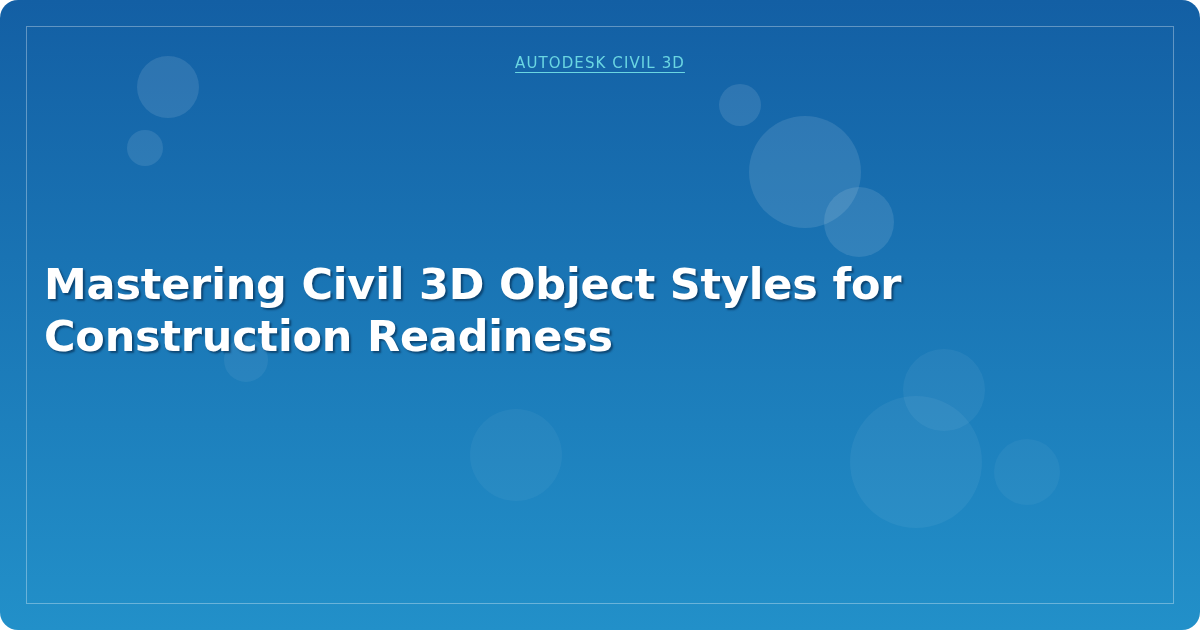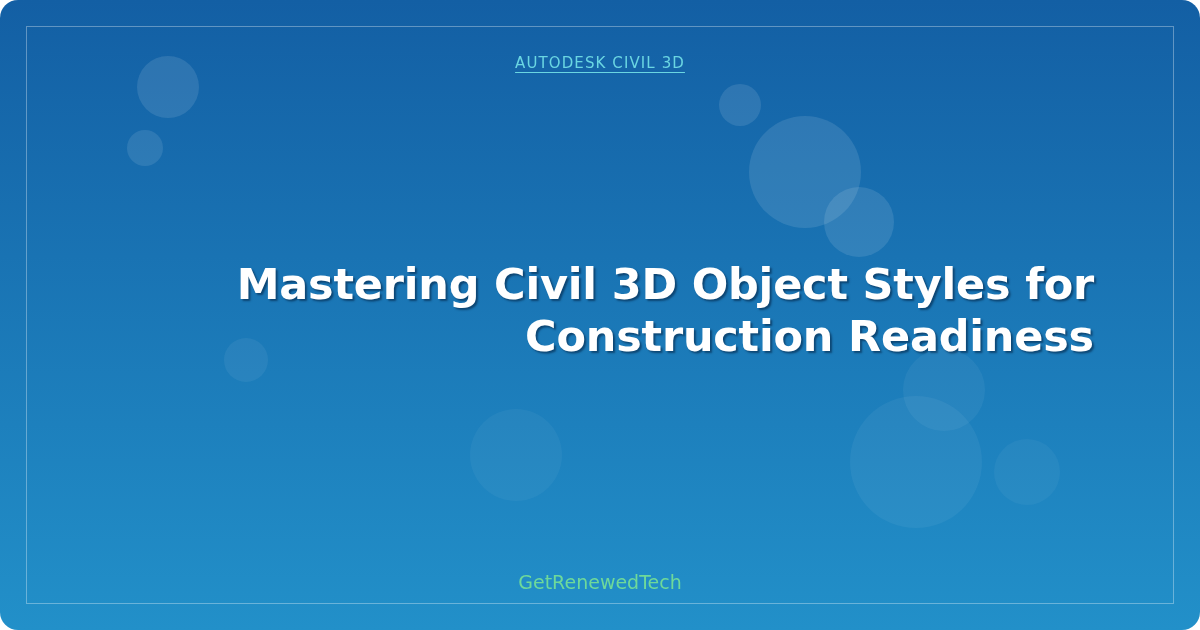--- a/index.html
+++ b/index.html
@@ -73,23 +73,23 @@
     text-underline-offset: 4px;
     text-decoration-thickness: 1px;
     font-weight: 400;
   }
 
   .title-wrap {
     position: absolute;
     top: 258px;
     left: 0;
     right: 0;
-    padding: 0 106px;
+    padding: 0 44px;
     box-sizing: border-box;
-    text-align: right;
+    text-align: left;
   }
 
   .title {
     margin: 0;
     font-size: 43px;
     line-height: 52px;
     font-weight: bold;
     color: #ffffff;
     letter-spacing: -0.2px;
     text-shadow: 2px 2px 2px rgba(0, 30, 60, 0.55);
@@ -127,16 +127,15 @@
   <div class="frame" style="border-color: rgba(255, 255, 255, 0.33);"></div>
 
   <div class="content">
 
     <div class="eyebrow" style="color: rgb(106, 214, 226);">AUTODESK CIVIL 3D</div>
 
     <div class="title-wrap">
       <h1 class="title" style="color: rgb(255, 255, 255);">Mastering Civil 3D Object Styles for Construction Readiness</h1>
     </div>
 
-    <div class="footer" style="color: rgb(110, 217, 154);">GetRenewedTech</div>
 
   </div>
 </div>
 
 </body></html>

